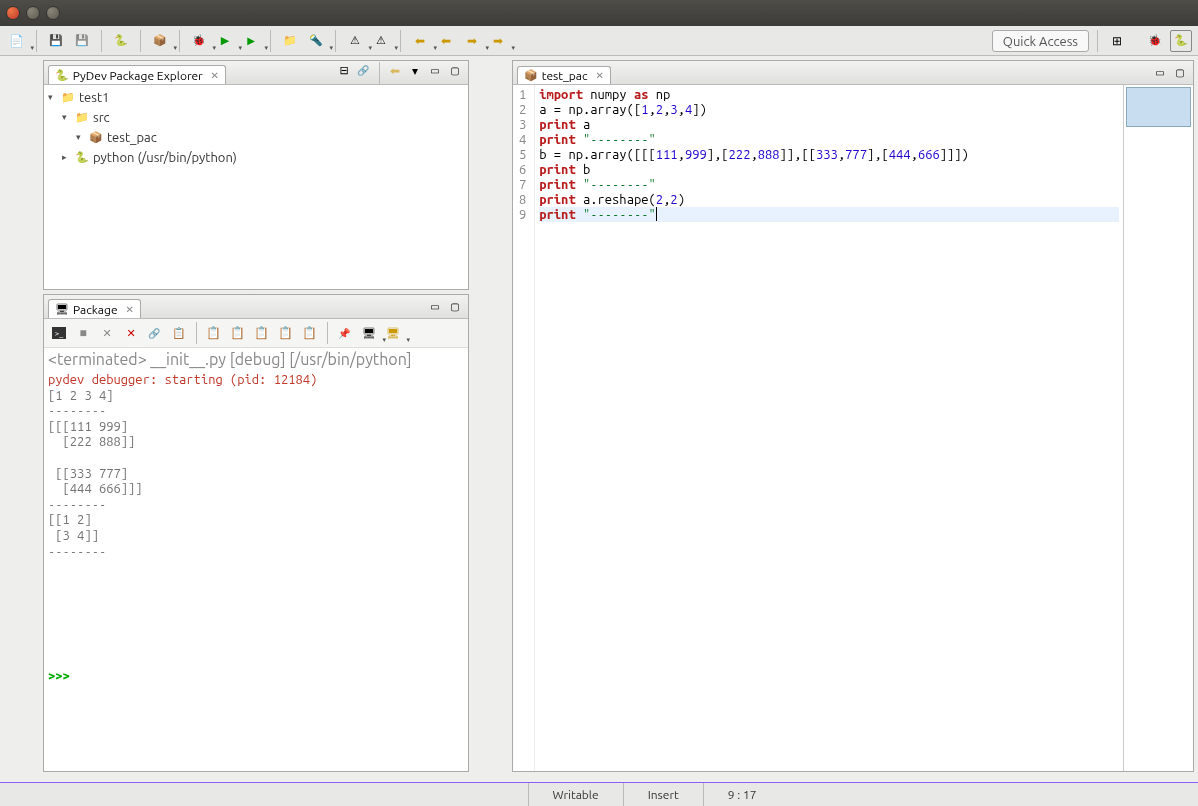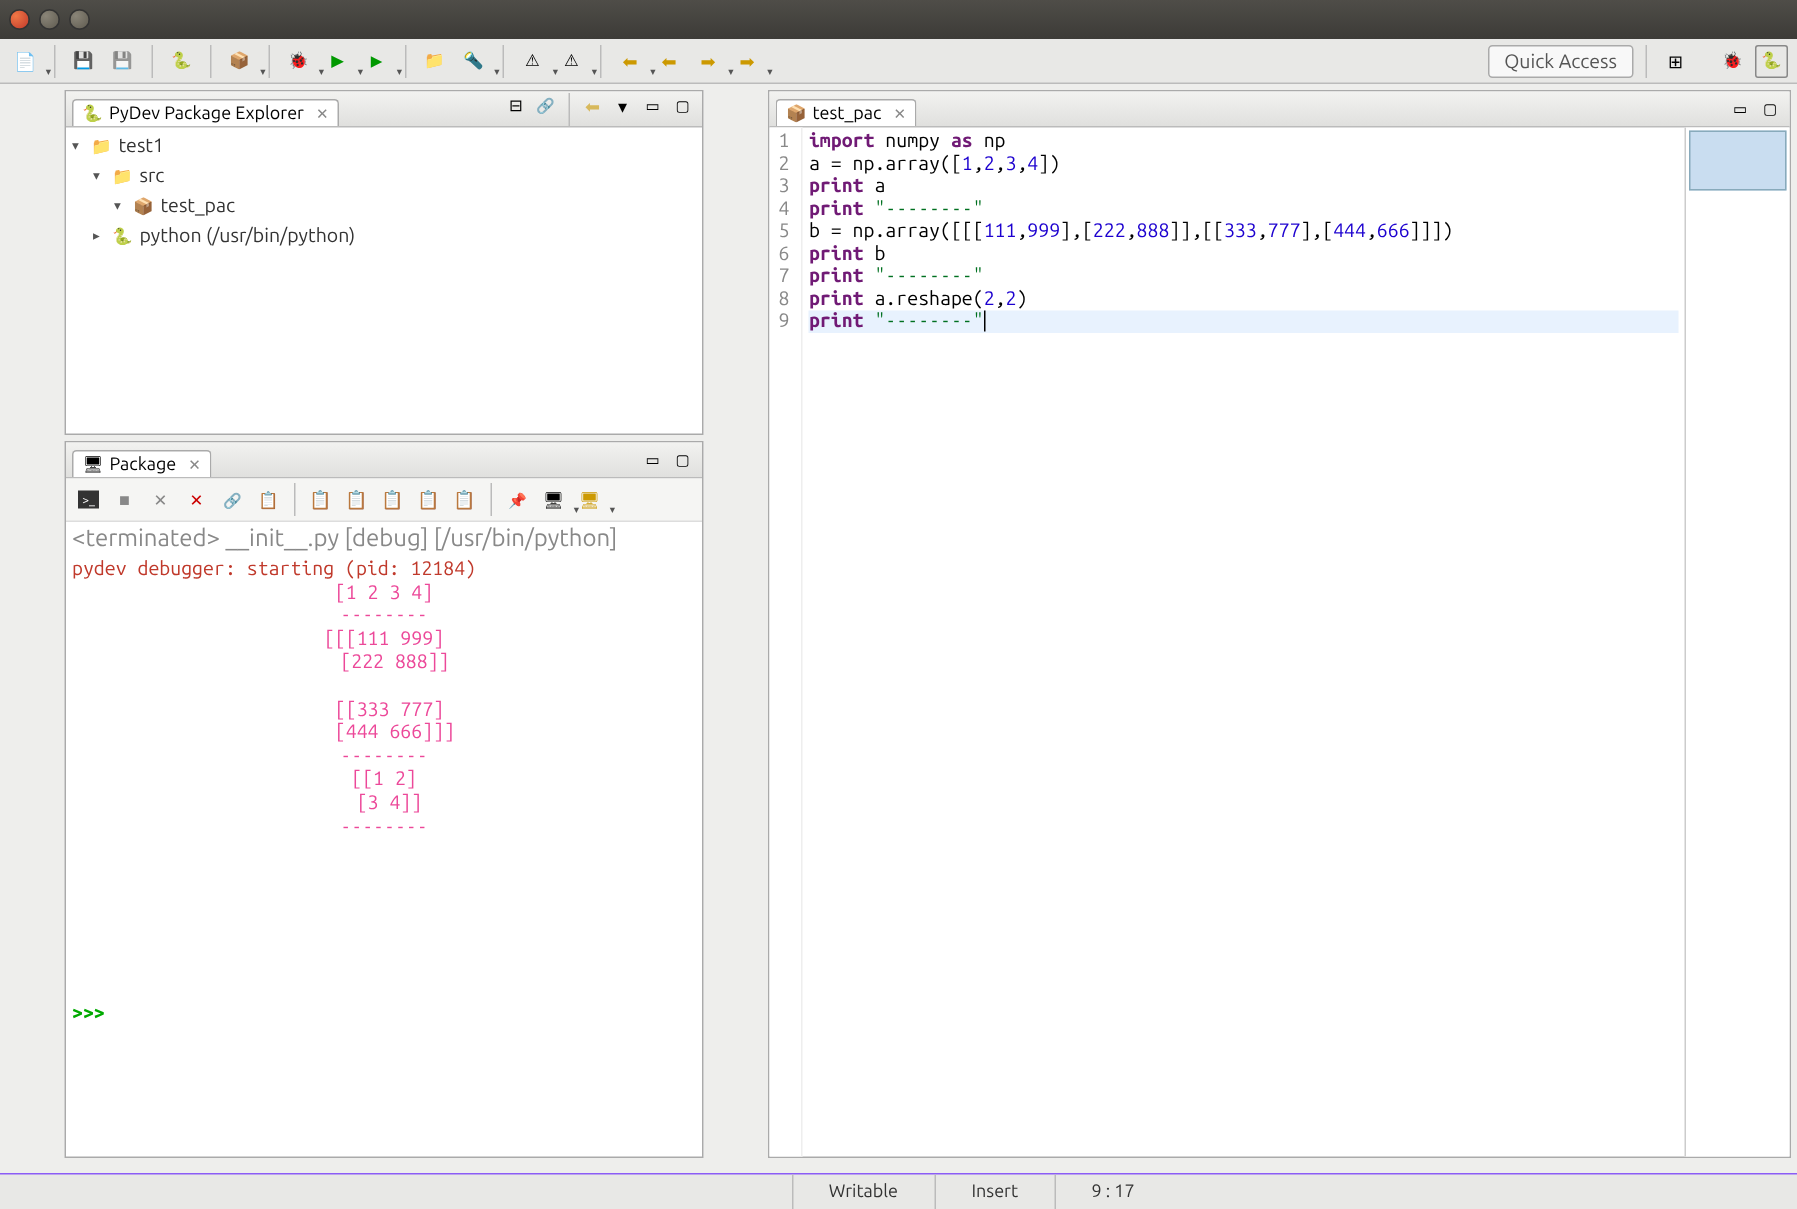--- a/index.html
+++ b/index.html
@@ -47,29 +47,29 @@
 .tree-indent-3 { padding-left: 46px; }
 .tree-arrow { width: 12px; font-size: 9px; color: #555; }
 .tree-icon { width: 16px; height: 16px; margin-right: 3px; display: inline-flex; align-items: center; justify-content: center; font-size: 11px; }
 
 
 .console { flex: 1; }
 .console-toolbar { display: flex; gap: 2px; padding: 3px 4px; border-bottom: 1px solid #ddd; background: #f5f5f3; }
 .console-body { font-family: "Ubuntu Mono", monospace; font-size: 13px; padding: 2px 4px; line-height: 1.2; overflow: auto; flex: 1; white-space: pre; }
 .console-sts { color: #888; padding: 2px 4px; font-size: 16px; }
 .txt-red { color: #c0392b; }
-.txt-black { color: #ec4899; text-align: center; }
+.txt-black { color: #737373; }
 .txt-green { color: #0a0; font-weight: bold; }
 
 
 .editor { flex: 1; }
 .editor-body { display: flex; flex: 1; font-family: "Ubuntu Mono", monospace; font-size: 13px; position: relative; }
 .gutter { background: #fff; color: #888; text-align: right; padding: 2px 8px 2px 6px; border-right: 1px solid #eee; user-select: none; line-height: 15px; }
 .code { flex: 1; padding: 2px 4px; line-height: 15px; white-space: pre; }
-.code .kw { color: #701a75; font-weight: bold; }
+.code .kw { color: #b91c1c; font-weight: bold; }
 .code .str { color: #007020; }
 .code .num { color: #1c00cf; }
 .code-line { height: 15px; }
 .code-line.current { background: #e8f2fe; }
 .cursor { display: inline-block; width: 1px; height: 14px; background: #000; vertical-align: text-bottom; }
 .overview-ruler { width: 70px; background: #fff; border-left: 1px solid #ccc; position: relative; }
 .overview-box { position: absolute; top: 2px; right: 2px; left: 2px; height: 40px; background: #c9ddf0; border: 1px solid #8ab; }
 
 
 .statusbar { position: absolute; bottom: 0; left: 0; right: 0; height: 24px; background: #e8e8e6; border-top: 1px solid #8b5cf6; display: flex; align-items: center; font-size: 12px; color: #333; }

